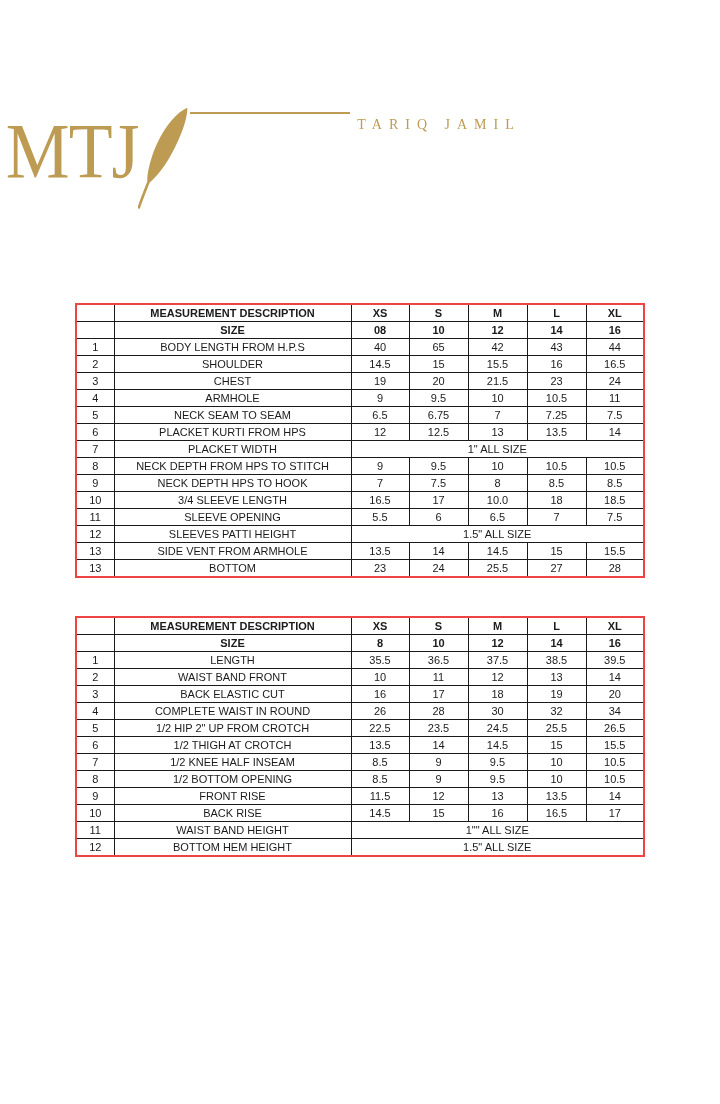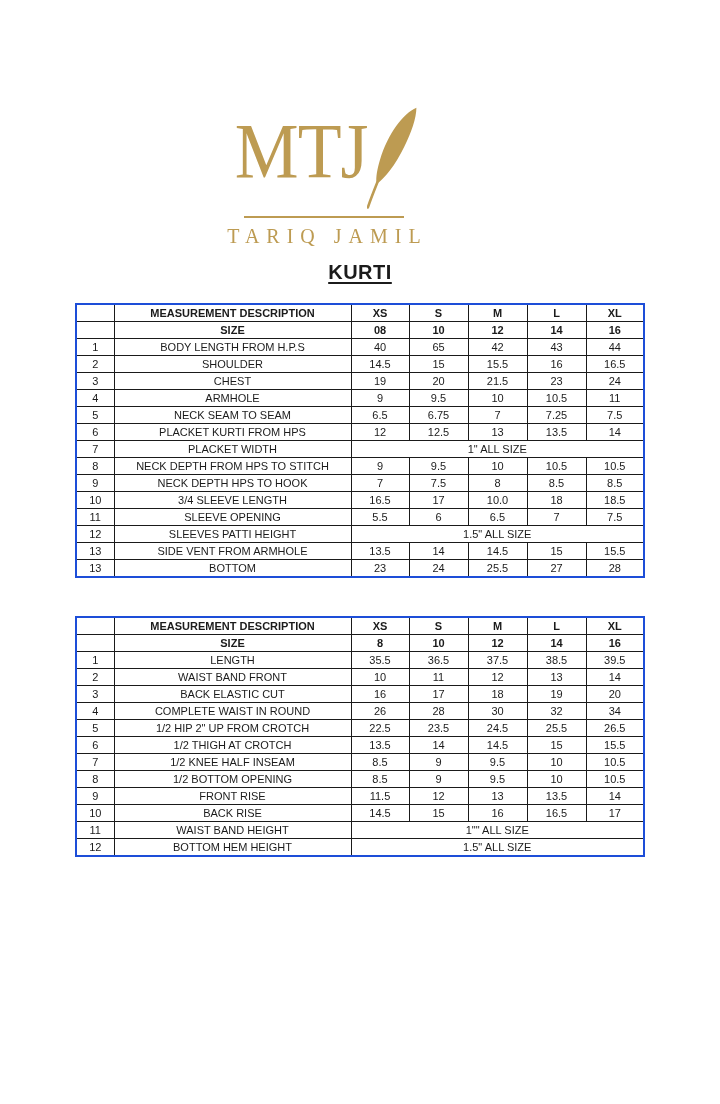--- a/index.html
+++ b/index.html
@@ -2,45 +2,45 @@
 <html><head>
 <meta charset="utf-8">
 <style>
   html,body { margin:0; padding:0; background:#ffffff; }
   .page {
     position:relative; width:720px; height:1104px; background:#ffffff;
     font-family:"Liberation Sans", sans-serif; color:#1b1b1b; overflow:hidden;
   }
   
   .logo { position:absolute; top:110px; left:0; width:648px;
-          display:flex; flex-direction:column; align-items:center; }
+          display:flex; }
   .logo-top { position:relative; display:flex; align-items:flex-start; }
   .brand {
     font-family:"Liberation Serif", serif; font-size:78px; line-height:1.05;
     letter-spacing:-1px; transform:scaleX(0.92); transform-origin:center top;
   }
   .quill { position:relative; margin-left:-6px; top:-4px; }
   .logo-rule { width:160px; height:2px; margin-top:2px; }
   .subtitle {
-    font-family:"Liberation Serif", serif; font-size:20px; letter-spacing:7px;
+    font-family:"Liberation Serif", serif; font-size:14px; letter-spacing:7px;
     margin-top:7px; padding-left:7px; white-space:nowrap;
   }
   
   .tbl-title {
     position:absolute; left:0; width:720px; margin:0; text-align:center;
     font-size:20px; font-weight:bold; letter-spacing:0.5px;
   }
   .tbl-title.underlined { text-decoration:underline; text-decoration-thickness:2px; text-underline-offset:3px; }
   #title-kurti { top:261px; }
   #title-pant  { top:586px; }
   
   table.chart {
     position:absolute; left:75px; width:568px;
     border-collapse:collapse; table-layout:fixed;
-    border:2px solid #1d4ed8;
+    border:2px solid #ef4444;
   }
   #tbl-kurti { top:303px; }
   #tbl-pant  { top:616px; }
   table.chart th, table.chart td {
     border:1px solid #1a1a1a; height:16px; padding:0 4px;
     font-size:11px; line-height:16px; text-align:center;
     white-space:nowrap; overflow:hidden;
   }
   table.chart th { font-weight:bold; }
   table.chart td.desc { text-align:center; font-weight:normal; }
@@ -55,21 +55,20 @@
       <span class="brand" style="color: rgb(189, 155, 82);">MTJ</span>
       <svg class="quill" width="52" height="104" viewBox="0 0 60 120" aria-hidden="true">
         <path d="M57,2 C42,8 24,32 15,62 C12,72 10,82 11,90 C20,84 33,68 43,47 C51,31 57,14 57,2 Z" fill="#BD9B52"></path>
         <path d="M12,88 C8,98 4,108 1,117" stroke="#BD9B52" stroke-width="3" fill="none" stroke-linecap="round"></path>
       </svg>
     </div>
     <div class="logo-rule" style="background: rgb(189, 155, 82);"></div>
     <div class="subtitle" style="color: rgb(189, 155, 82);">TARIQ JAMIL</div>
   </div>
 
-  <h2 class="tbl-title underlined" id="title-kurti">KURTI</h2>
   <table class="chart" id="tbl-kurti">
     <colgroup>
       <col style="width:38px">
         <col style="width:237px">
       <col style="width:58px">
         <col style="width:59px">
         <col style="width:59px">
       <col style="width:59px">
         <col style="width:58px">
     </colgroup>

